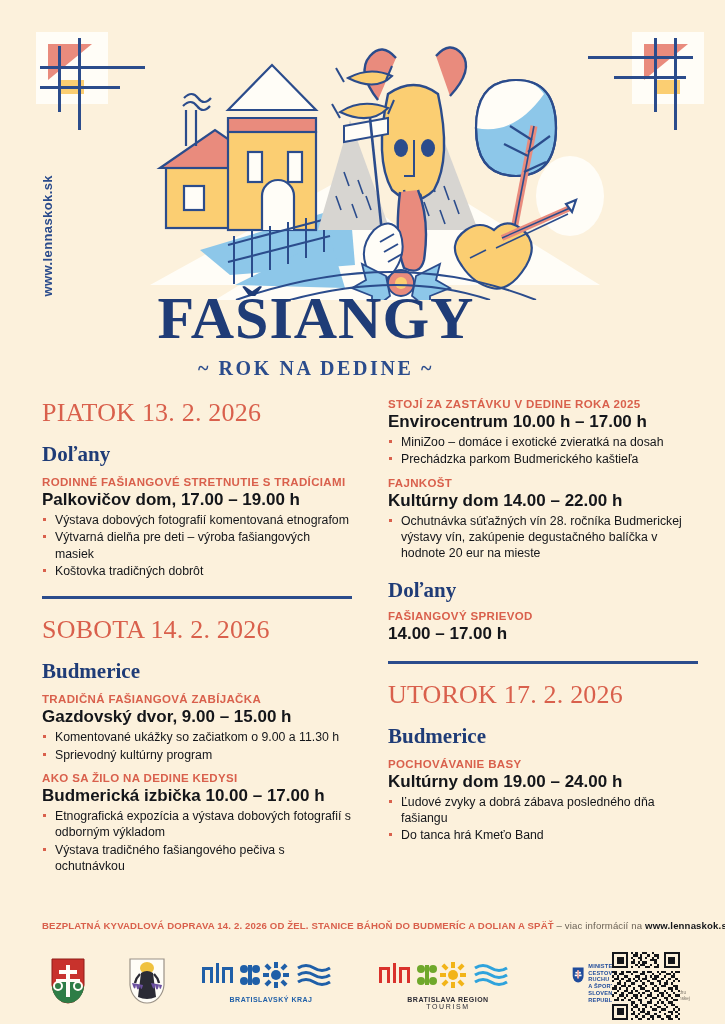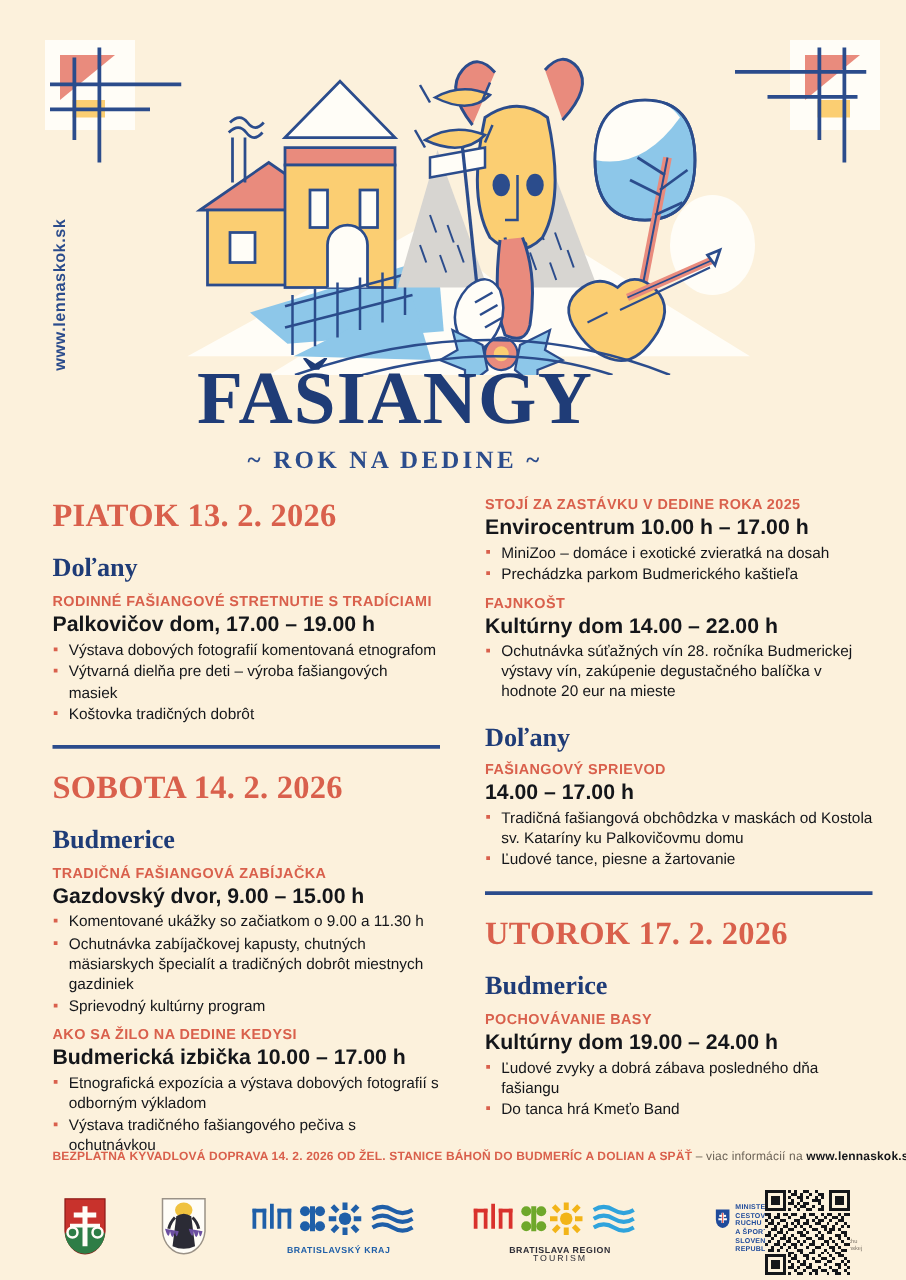--- a/index.html
+++ b/index.html
@@ -95,21 +95,21 @@
   .column {
     position: absolute;
     top: 398px;
     width: 310px;
   }
   #col-left  { left: 42px; }
   #col-right { left: 388px; }
 
   .day-heading {
     font-family: "Liberation Serif", serif;
-    font-weight: bold;
+    font-weight: normal;
     font-size: 26px;
     color: #D9604C;
     letter-spacing: 0.2px;
     margin: 0 0 14px 0;
   }
   .village {
     font-family: "Liberation Serif", serif;
     font-weight: bold;
     font-size: 21px;
     color: #1F3C77;
@@ -383,21 +383,20 @@
 
     <div>
       <div class="day-heading">SOBOTA 14. 2. 2026</div>
       <div class="village">Budmerice</div>
 
       <div>
         <div class="event-title">TRADIČNÁ FAŠIANGOVÁ ZABÍJAČKA</div>
         <div class="event-place">Gazdovský dvor,  9.00 – 15.00 h</div>
         <ul class="bullets">
           <li>Komentované ukážky so začiatkom o 9.00 a 11.30 h</li>
-          <li>Ochutnávka zabíjačkovej kapusty, chutných mäsiarskych špecialít a tradičných dobrôt miestnych gazdiniek</li>
           <li>Sprievodný kultúrny program</li>
         </ul>
       </div>
 
       <div>
         <div class="event-title">AKO SA ŽILO NA DEDINE KEDYSI</div>
         <div class="event-place">Budmerická izbička  10.00 – 17.00 h</div>
         <ul class="bullets">
           <li>Etnografická expozícia a výstava dobových fotografií s odborným výkladom</li>
           <li>Výstava tradičného fašiangového pečiva s ochutnávkou</li>
@@ -425,24 +424,20 @@
       </ul>
     </div>
 
     <div class="gap-sm"></div>
 
     <div>
       <div class="village">Doľany</div>
       <div>
         <div class="event-title" style="margin-top:0;">FAŠIANGOVÝ SPRIEVOD</div>
         <div class="event-place">14.00 – 17.00 h</div>
-        <ul class="bullets">
-          <li>Tradičná fašiangová obchôdzka v maskách od Kostola sv. Kataríny ku Palkovičovmu domu</li>
-          <li>Ľudové tance, piesne a žartovanie</li>
-        </ul>
       </div>
     </div>
 
     <div class="divider"></div>
 
     <div>
       <div class="day-heading">UTOROK 17. 2. 2026</div>
       <div class="village">Budmerice</div>
       <div>
         <div class="event-title">POCHOVÁVANIE BASY</div>

